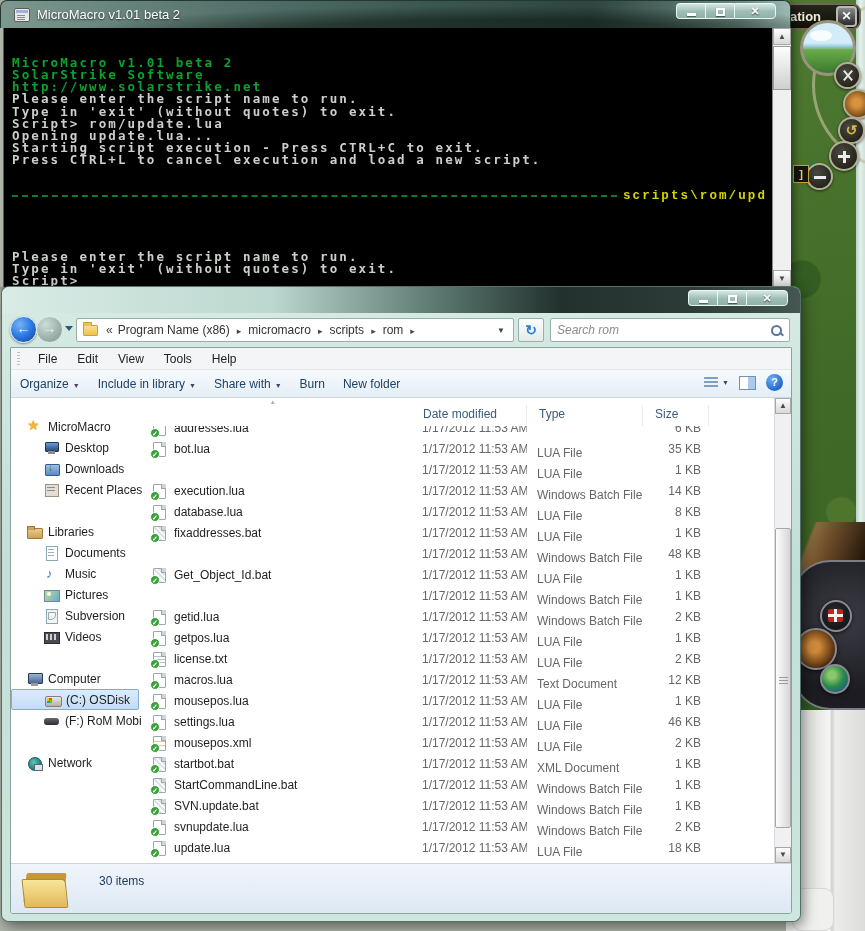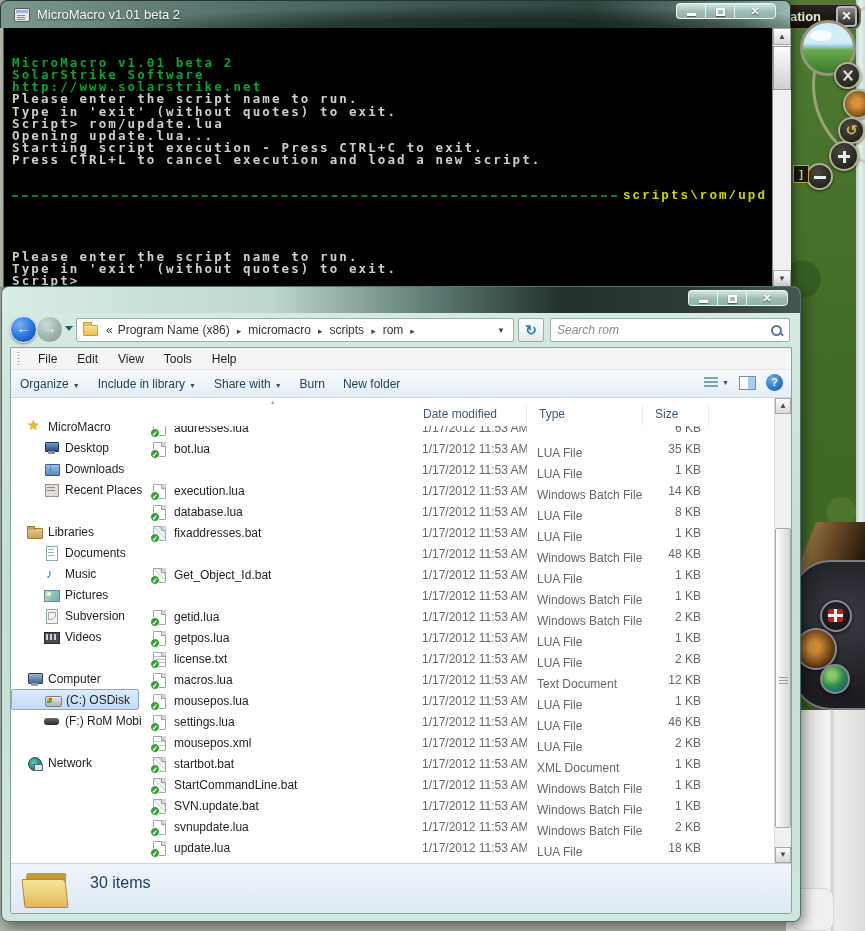--- a/index.html
+++ b/index.html
@@ -293,21 +293,21 @@
 
   
   #status-pane { height:50px; background:linear-gradient(#f0f5fb,#dde8f4); border-top:1px solid #c8d4e2;
     position:relative; }
   #big-folder { position:absolute; left:12px; top:5px; width:48px; height:40px; }
   #big-folder::before { content:""; position:absolute; left:2px; top:4px; width:40px; height:30px;
     background:#c89838; border-radius:2px; transform:skewX(-6deg); }
   #big-folder::after { content:""; position:absolute; left:0px; top:10px; width:42px; height:27px;
     background:linear-gradient(#f7e59a,#e2b85a); border:1px solid #b08a2e; border-radius:2px 4px 2px 2px;
     transform:skewX(6deg); }
-  #status-text { position:absolute; left:79px; top:10px; font-size:16px; color:#1e3c64; }
+  #status-text { position:absolute; left:88px; top:10px; font-size:12px; color:#1e3c64; }
 </style>
 </head>
 <body>
 
 <div id="game-strip"></div>
 <div id="right-edge"></div>
 <div id="tree"></div>
 <div id="dark-panel"></div>
 <div id="lower-gray"></div>
 <div id="notch"></div>

